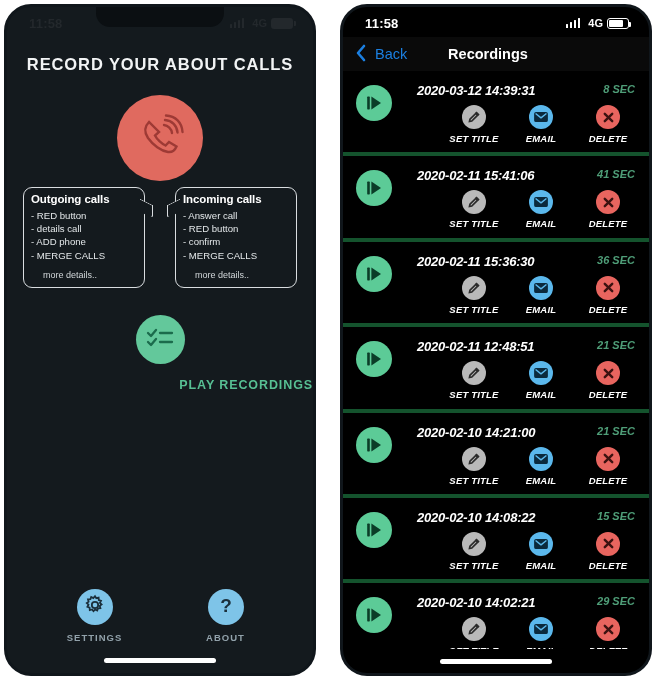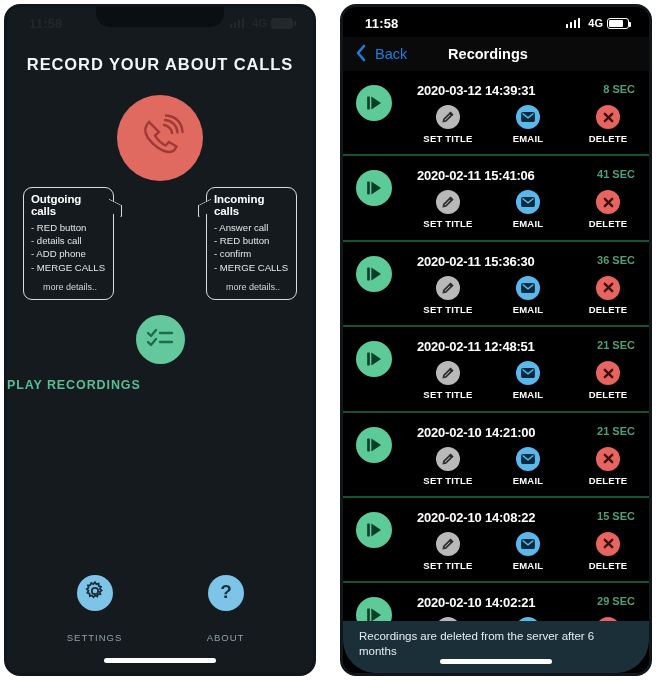--- a/index.html
+++ b/index.html
@@ -21,21 +21,21 @@
     height: 680px;
     background: #ffffff;
   }
 
   
   .phone {
     position: absolute;
     top: 4px;
     width: 312px;
     height: 672px;
-    border-radius: 16px;
+    border-radius: 27px;
     background: #0d1216;
     border: 3px solid #10161b;
     box-sizing: border-box;
     overflow: hidden;
   }
   .phone-left  { left: 4px;  background: #141a1e; }
   .phone-right { left: 340px; background: #000000; }
 
   .notch {
     position: absolute;
@@ -151,21 +151,21 @@
     justify-content: center;
   }
   .callouts {
     position: relative;
     margin-top: 6px;
     height: 96px;
   }
   .callout {
     position: absolute;
     top: 0;
-    width: 91px;
+    width: 122px;
     border: 1.4px solid #d9dde0;
     border-radius: 9px;
     box-sizing: border-box;
     padding: 5px 7px 7px 7px;
     background: transparent;
   }
   .callout-left  { left: 16px; }
   .callout-right { right: 16px; }
   .callout-tail {
     position: absolute;
@@ -207,21 +207,21 @@
   }
   .callout .more {
     font-size: 9px;
     color: #d2d7da;
     margin-top: 8px;
     padding-left: 12px;
   }
 
   .play-rec {
     margin-top: 32px;
-    text-align: left;
+    text-align: right;
   }
   .play-rec-circle {
     width: 49px;
     height: 49px;
     border-radius: 50%;
     background: #63c89b;
     margin: 0 auto;
     display: flex;
     align-items: center;
     justify-content: center;
@@ -252,25 +252,25 @@
     width: 36px;
     height: 36px;
     border-radius: 50%;
     background: #7ec4e8;
     margin: 0 auto;
     display: flex;
     align-items: center;
     justify-content: center;
   }
   .tab-label {
-    margin-top: 21px;
+    margin-top: 7px;
     font-size: 9.5px;
     letter-spacing: 1px;
     color: #92a2ab;
-    font-weight: normal;
+    font-weight: bold;
   }
   .home-indicator {
     position: absolute;
     bottom: 10px;
     left: 50%;
     transform: translateX(-50%);
     width: 112px;
     height: 5px;
     border-radius: 3px;
     background: #ffffff;
@@ -306,22 +306,23 @@
   }
   .rec-list {
     position: relative;
     height: 578px;
     overflow: hidden;
     background: #000000;
   }
   .rec-row {
     position: relative;
     height: 85.4px;
-    border-bottom: 2px solid #14532d;
+    border-bottom: 4px solid #14532d;
     box-sizing: border-box;
+    font-style: italic;
   }
   .rec-play {
     position: absolute;
     left: 13px;
     top: 14px;
     width: 36px;
     height: 36px;
     border-radius: 50%;
     background: #5ccb97;
     display: flex;
@@ -344,21 +345,21 @@
     top: 12px;
     color: #4f9e78;
     font-size: 11px;
     font-weight: bold;
   }
   .rec-actions {
     position: absolute;
     right: 10px;
     top: 34px;
     display: flex;
-    gap: 18px;
+    gap: 5px;
   }
   .act {
     width: 62px;
     text-align: center;
   }
   .act-circle {
     width: 24px;
     height: 24px;
     border-radius: 50%;
     margin: 0 auto;
@@ -801,20 +802,17 @@
                   <line x1="3" y1="3" x2="11" y2="11"></line>
                   <line x1="11" y1="3" x2="3" y2="11"></line>
                 </svg>
               </div>
               <div class="act-label">DELETE</div>
             </div>
           </div>
         </div>
       </div>
 
-    <div class="banner">
-      <div class="banner-text">Recordings are deleted from the server after 6 months</div>
-    </div>
 
     <div class="home-indicator"></div>
   </div>
 
 </div>
 
 </body></html>

